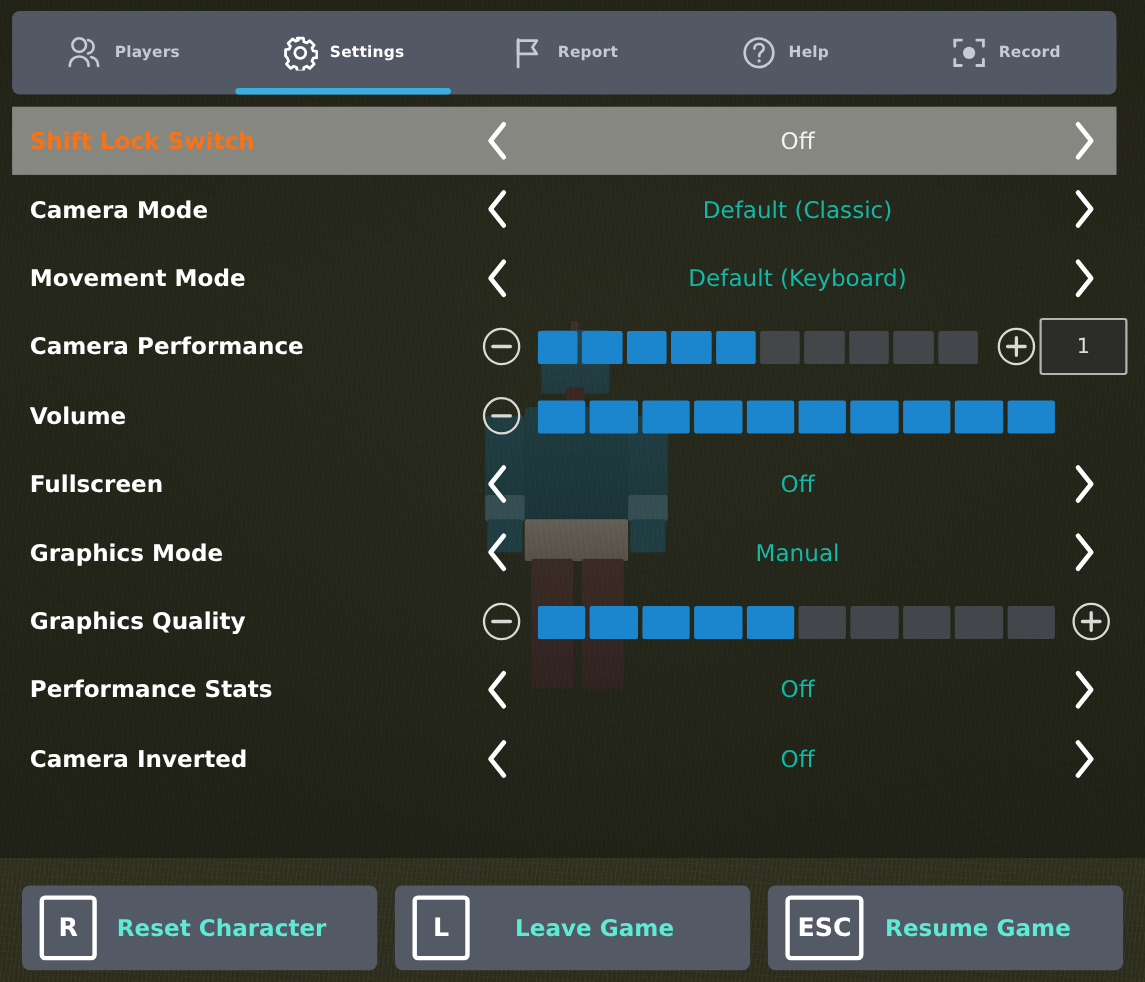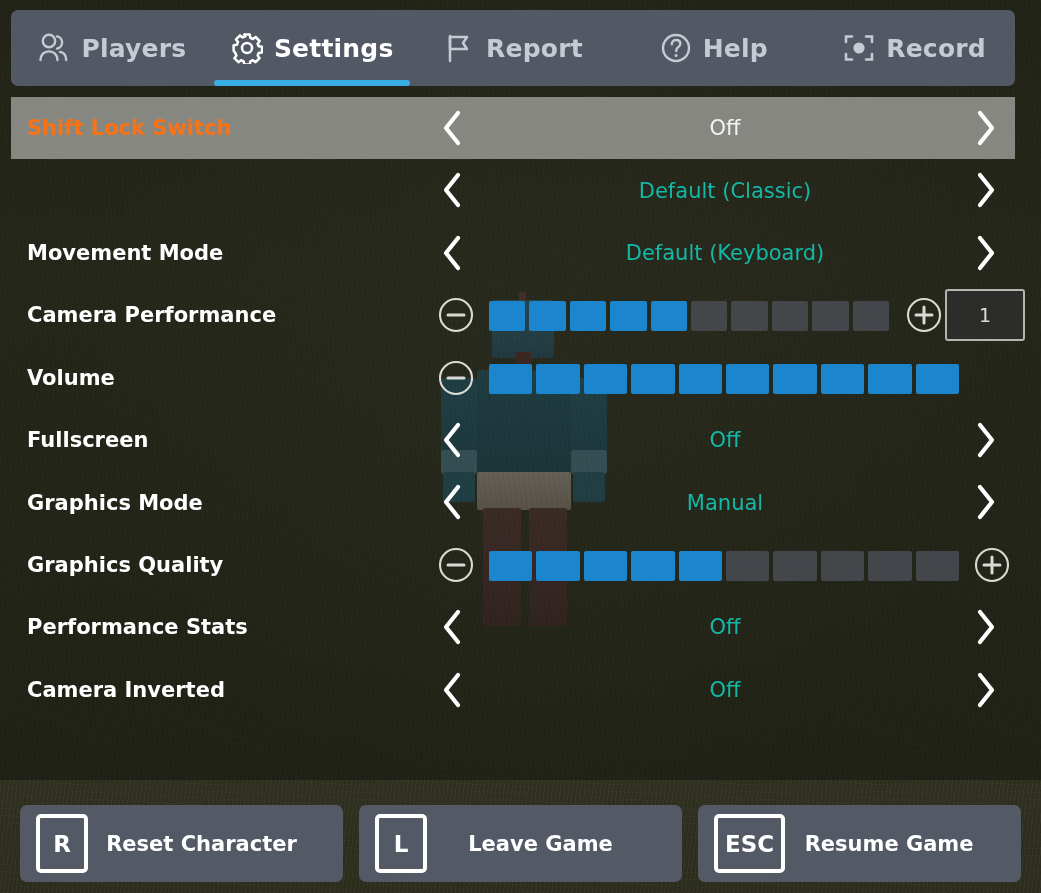--- a/index.html
+++ b/index.html
@@ -80,21 +80,21 @@
   .tab {
     flex: 1 1 0;
     position: relative;
     display: flex;
     align-items: center;
     justify-content: center;
     gap: 11px;
     cursor: pointer;
   }
   .tab .tab-label {
-    font-size: 25px;
+    font-size: 14px;
     font-weight: bold;
     color: #c6cad2;
     letter-spacing: 0.2px;
     white-space: nowrap;
   }
   .tab.active .tab-label { color: #ffffff; }
   .tab .tab-icon { display: flex; align-items: center; justify-content: center; }
   .tab .tab-icon svg { display: block; }
   .tab-underline {
     position: absolute;
@@ -218,21 +218,21 @@
     justify-content: center;
     font-size: 23px;
     font-weight: bold;
     color: #ffffff;
   }
   .action-label {
     flex: 1 1 auto;
     text-align: center;
     font-size: 21px;
     font-weight: bold;
-    color: #ffffff;
+    color: #5eead4;
     padding-right: 28px;
   }
 </style>
 </head>
 <body>
 
 <div id="game-bg">
   <div id="avatar">
     <div class="av av-tool"></div>
     <div class="av av-head"></div>
@@ -318,20 +318,21 @@
           </svg>
         </span>
         <span class="row-value">Off</span>
         <span class="chev right">
           <svg width="34" height="44" viewBox="0 0 34 44" fill="none" stroke="#ffffff" stroke-width="4.2" stroke-linecap="round" stroke-linejoin="round">
         <path d="M11 7l12 15-12 15"></path>
           </svg>
         </span>
       </div>
       <div class="setting-row">
+        <span class="row-label">Camera Mode</span>
         <span class="chev left">
           <svg width="34" height="44" viewBox="0 0 34 44" fill="none" stroke="#ffffff" stroke-width="4.2" stroke-linecap="round" stroke-linejoin="round">
         <path d="M23 7 11 22l12 15"></path>
           </svg>
         </span>
         <span class="row-value">Default (Classic)</span>
         <span class="chev right">
           <svg width="34" height="44" viewBox="0 0 34 44" fill="none" stroke="#ffffff" stroke-width="4.2" stroke-linecap="round" stroke-linejoin="round">
         <path d="M11 7l12 15-12 15"></path>
           </svg>

